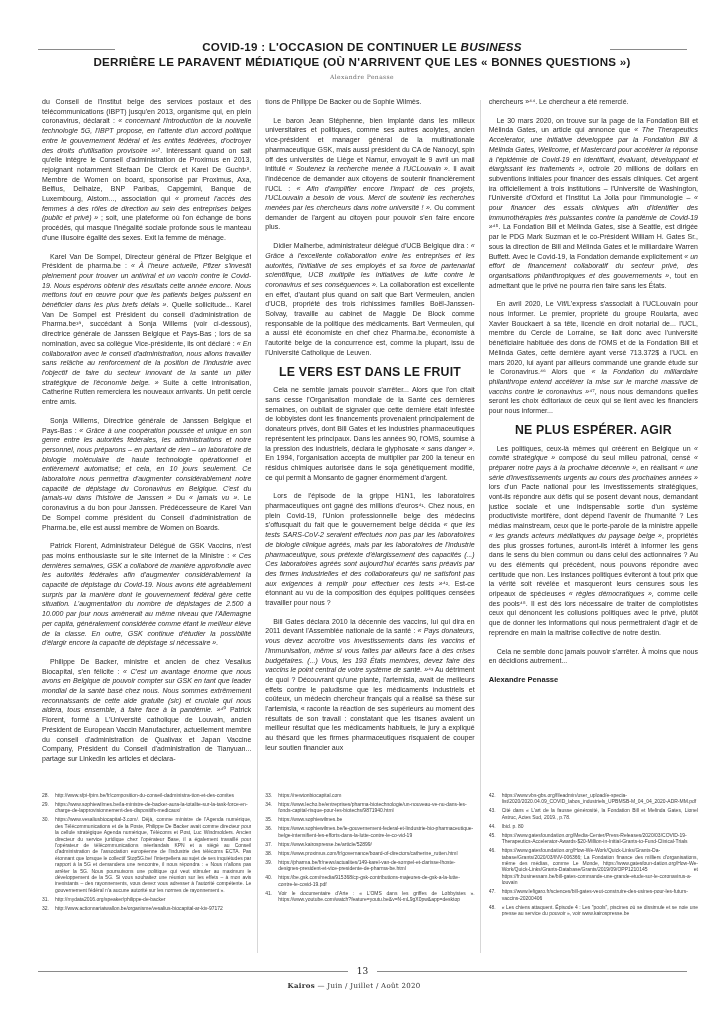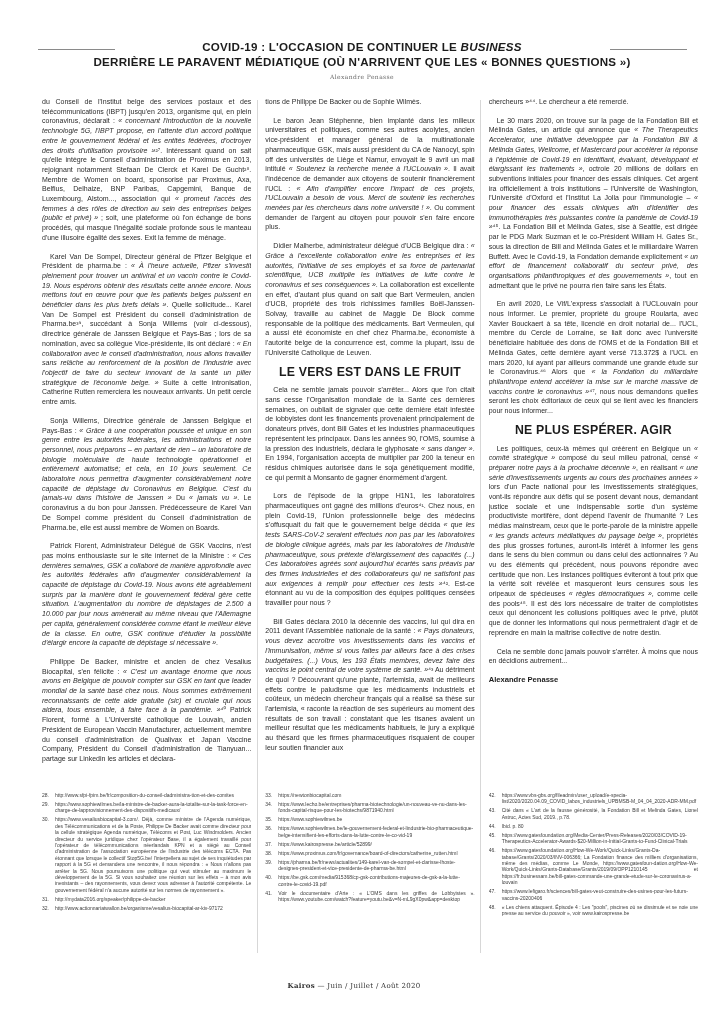--- a/index.html
+++ b/index.html
@@ -168,15 +168,20 @@
           <span class="fn-num">47.</span>
           <span class="fn-text">https://www.lefigaro.fr/sciences/bill-gates-veut-construire-des-usines-pour-les-futurs-vaccins-20200406</span>
         </div>
         <div class="fn">
           <span class="fn-num">48.</span>
           <span class="fn-text">« Les chiens attaquent. Épisode 4 : Les "pools", piscines où se dissimule et se noie une presse au service du pouvoir », voir www.kairospresse.be</span>
         </div>
       </div>
   </div>
 
+  <div class="pageno-row">
+    <div class="frule"></div>
+    <div class="pageno">13</div>
+    <div class="frule"></div>
+  </div>
   <div class="journal-line"><span class="journal-name">Kairos</span><span> — Juin / Juillet / Août 2020</span></div>
 
 </div>
 
 </body></html>

